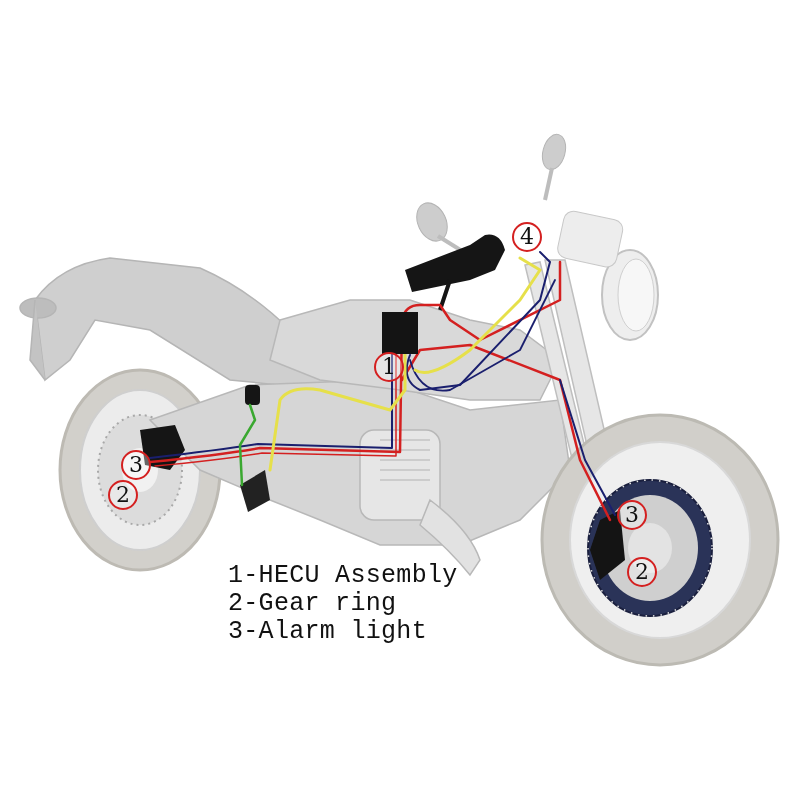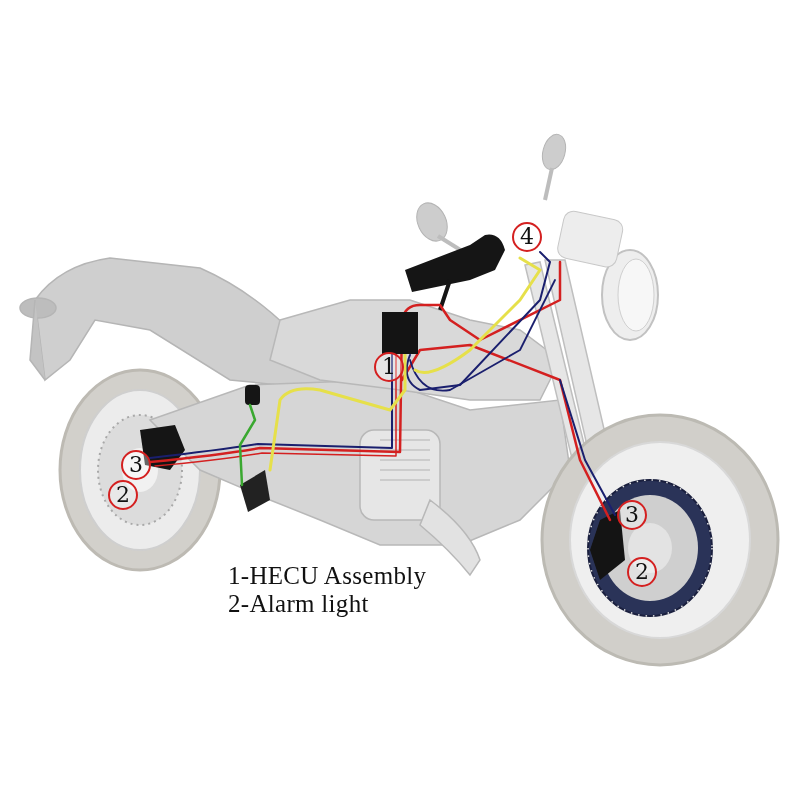--- a/index.html
+++ b/index.html
@@ -1,20 +1,20 @@
 <!DOCTYPE html>
 <html><head>
   <meta charset="utf-8">
   <style>
     html, body { margin: 0; padding: 0; background: #ffffff; }
     body { width: 800px; height: 800px; position: relative; overflow: hidden; font-family: "DejaVu Serif", serif; }
     #diagram { position: absolute; left: 0; top: 0; width: 800px; height: 800px; }
     .callout { position: absolute; width: 30px; height: 30px; border: 2.5px solid #d42020; border-radius: 50%; box-sizing: border-box; display: flex; align-items: center; justify-content: center; font-family: "DejaVu Serif", serif; font-size: 22px; color: #111; background: rgba(255,255,255,0.35); line-height: 1; }
     .legend { position: absolute; left: 228px; top: 562px; }
-    .legend-item { font-family: Liberation Serif, serif; font-size: 25px; color: #111; line-height: 28px; letter-spacing: 0.3px; white-space: nowrap; }
+    .legend-item { font-family: Liberation Mono, monospace; font-size: 25px; color: #111; line-height: 28px; letter-spacing: 0.3px; white-space: nowrap; }
   </style>
 </head>
 <body>
 
 <svg id="diagram" viewBox="0 0 800 800" xmlns="http://www.w3.org/2000/svg">
 
   <g fill="#cfcfcf" stroke="#b5b5b5" stroke-width="1.5">
     <path d="M35 300 Q60 265 110 258 L200 268 Q250 290 290 330 L340 350 L330 390 L230 380 L150 330 L95 320 L70 360 L45 380 Z"></path>
     <ellipse cx="38" cy="308" rx="18" ry="10" fill="#bdbdbd"></ellipse>
     <path d="M45 380 L30 360 L35 300" fill="#c3c3c3"></path>
@@ -94,14 +94,15 @@
 
 <div class="callout" style="left:374px; top:352px;">1</div>
 <div class="callout" style="left:512px; top:222px;">4</div>
 <div class="callout" style="left:121px; top:450px;">3</div>
 <div class="callout" style="left:108px; top:480px;">2</div>
 <div class="callout" style="left:617px; top:500px;">3</div>
 <div class="callout" style="left:627px; top:557px;">2</div>
 
 <div class="legend">
   <div class="legend-item">1-HECU Assembly</div>
-  <div class="legend-item">2-Alarm light</div>
+  <div class="legend-item">2-Gear ring</div>
+  <div class="legend-item">3-Alarm light</div>
 </div>
 
 </body></html>

